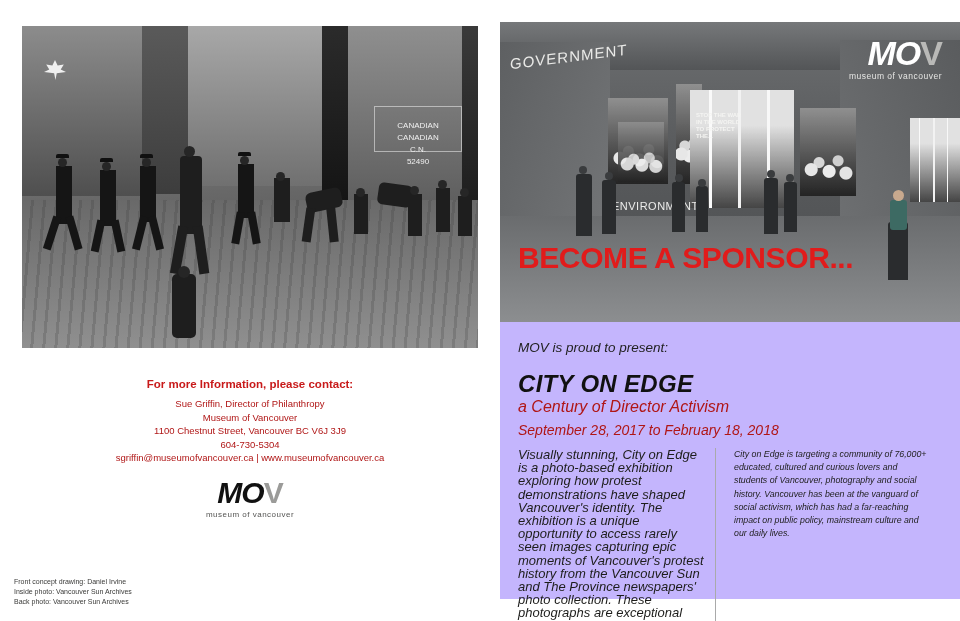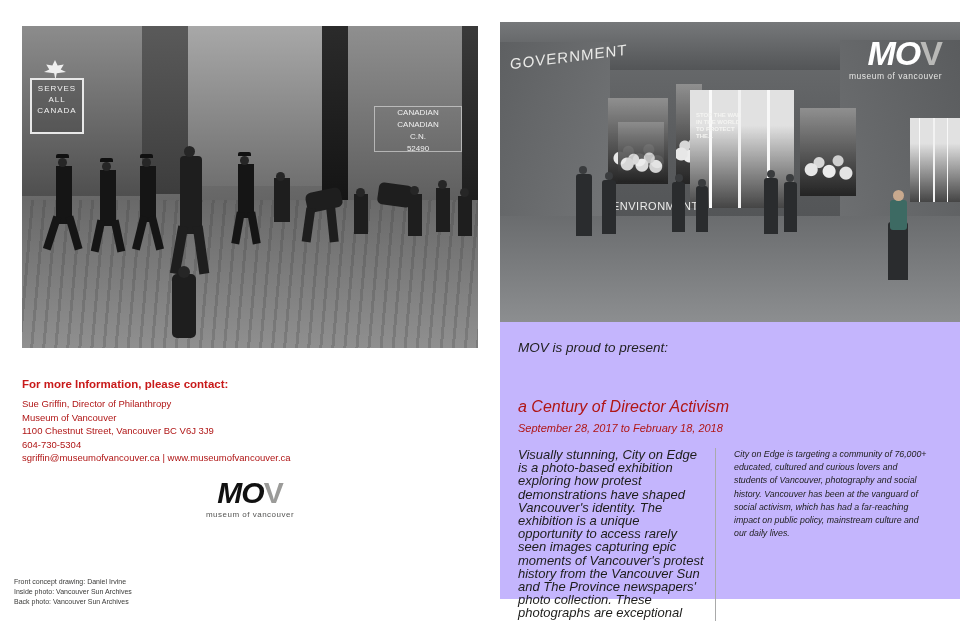--- a/index.html
+++ b/index.html
@@ -81,21 +81,21 @@
     clip-path: polygon(50% 0%, 62% 28%, 90% 22%, 76% 48%, 100% 60%, 58% 66%, 52% 100%, 46% 66%, 0% 60%, 24% 48%, 10% 22%, 38% 28%);
   }
   #cn-sign {
     position: absolute;
     left: 352px; top: 80px;
     width: 88px; height: 46px;
     color: #f0f0ee;
     font-size: 8px; line-height: 12px;
     text-align: center;
     border: 1px solid rgba(240,240,238,0.55);
-    padding-top: 0;
+    padding-top: 13px;
   }
   #ground {
     position: absolute;
     left: 0; bottom: 0; width: 456px; height: 148px;
     background: repeating-linear-gradient(95deg, #8e8e8c 0px, #8e8e8c 9px, #7a7a78 9px, #7a7a78 12px);
   }
   #ground-shade {
     position: absolute;
     left: 0; bottom: 0; width: 456px; height: 148px;
     background: linear-gradient(180deg, rgba(60,60,58,0.45), rgba(170,170,168,0.05));
@@ -116,21 +116,21 @@
     width: 13px; height: 4px;
     background: #101010;
     border-radius: 2px 2px 0 0;
   }
 
   
   #contact {
     position: absolute;
     left: 22px; top: 378px;
     width: 456px;
-    text-align: left;
+    text-align: center;
   }
   #contact-heading {
     color: #c81a1a;
     font-weight: bold;
     font-size: 11.5px;
     margin-bottom: 7px;
   }
   .contact-line {
     color: #b01616;
     font-size: 9.5px;
@@ -309,21 +309,21 @@
   }
   #exh-sub {
     position: absolute;
     left: 18px; top: 76px;
     font-size: 16px;
     color: #b01616;
   }
   #exh-dates {
     position: absolute;
     left: 18px; top: 100px;
-    font-size: 11px;
+    font-size: 14px;
     color: #b01616;
   }
   #cols {
     position: absolute;
     left: 18px; top: 126px;
     width: 424px;
     display: flex;
     gap: 18px;
   }
   #col-left {
@@ -350,25 +350,20 @@
 
     <div id="back-photo">
       <div class="bc" id="bc-left"></div>
       <div class="bc" id="bc-left2"></div>
       <div class="bc" id="bc-mid"></div>
       <div class="bc" id="bc-doorL"></div>
       <div class="bc" id="bc-right"></div>
       <div class="bc" id="bc-doorR"></div>
 
       <div id="cnr-leaf"></div>
-      <div id="cnr-sign">
-        <div>SERVES</div>
-        <div>ALL</div>
-        <div>CANADA</div>
-      </div>
 
       <div id="cn-sign">
         <div>CANADIAN</div>
         <div>CANADIAN</div>
         <div>C.N.</div>
         <div>52490</div>
       </div>
 
       <div id="ground"></div>
       <div id="ground-shade"></div>
@@ -479,25 +474,27 @@
       <div class="visitor" style="left:388px; top:200px; width:20px; height:58px;"></div>
       <div id="photographer-shirt"></div>
       <div class="visitor-head" style="left:393px; top:168px; width:11px; height:11px; background:#c9a98e;"></div>
 
       <div id="mov-logo-right">
         <div class="mov-word"><span class="m1">MO</span><span class="m2">V</span></div>
         <div class="mov-sub">museum of vancouver</div>
       </div>
 
       <div id="invite">
+        <div class="invite-line">BECOME A SPONSOR...</div>
       </div>
     </div>
 
     <div id="info-band">
       <div id="proud">MOV is proud to present:</div>
+      <div id="exh-title">CITY ON EDGE</div>
       <div id="exh-sub">a Century of Director Activism</div>
       <div id="exh-dates">September 28, 2017 to February 18, 2018</div>
 
       <div id="cols">
         <div id="col-left">Visually stunning, City on Edge is a photo-based exhibition exploring how protest demonstrations have shaped Vancouver's identity. The exhibition is a unique opportunity to access rarely seen images capturing epic moments of Vancouver's protest history from the Vancouver Sun and The Province newspapers' photo collection. These photographs are exceptional historical records of intense and transformative moments in the lives of Vancouverites.</div>
         <div id="col-right">City on Edge is targeting a community of 76,000+ educated, cultured and curious lovers and students of Vancouver, photography and social history. Vancouver has been at the vanguard of social activism, which has had a far-reaching impact on public policy, mainstream culture and our daily lives.</div>
       </div>
     </div>
 
   </div>

